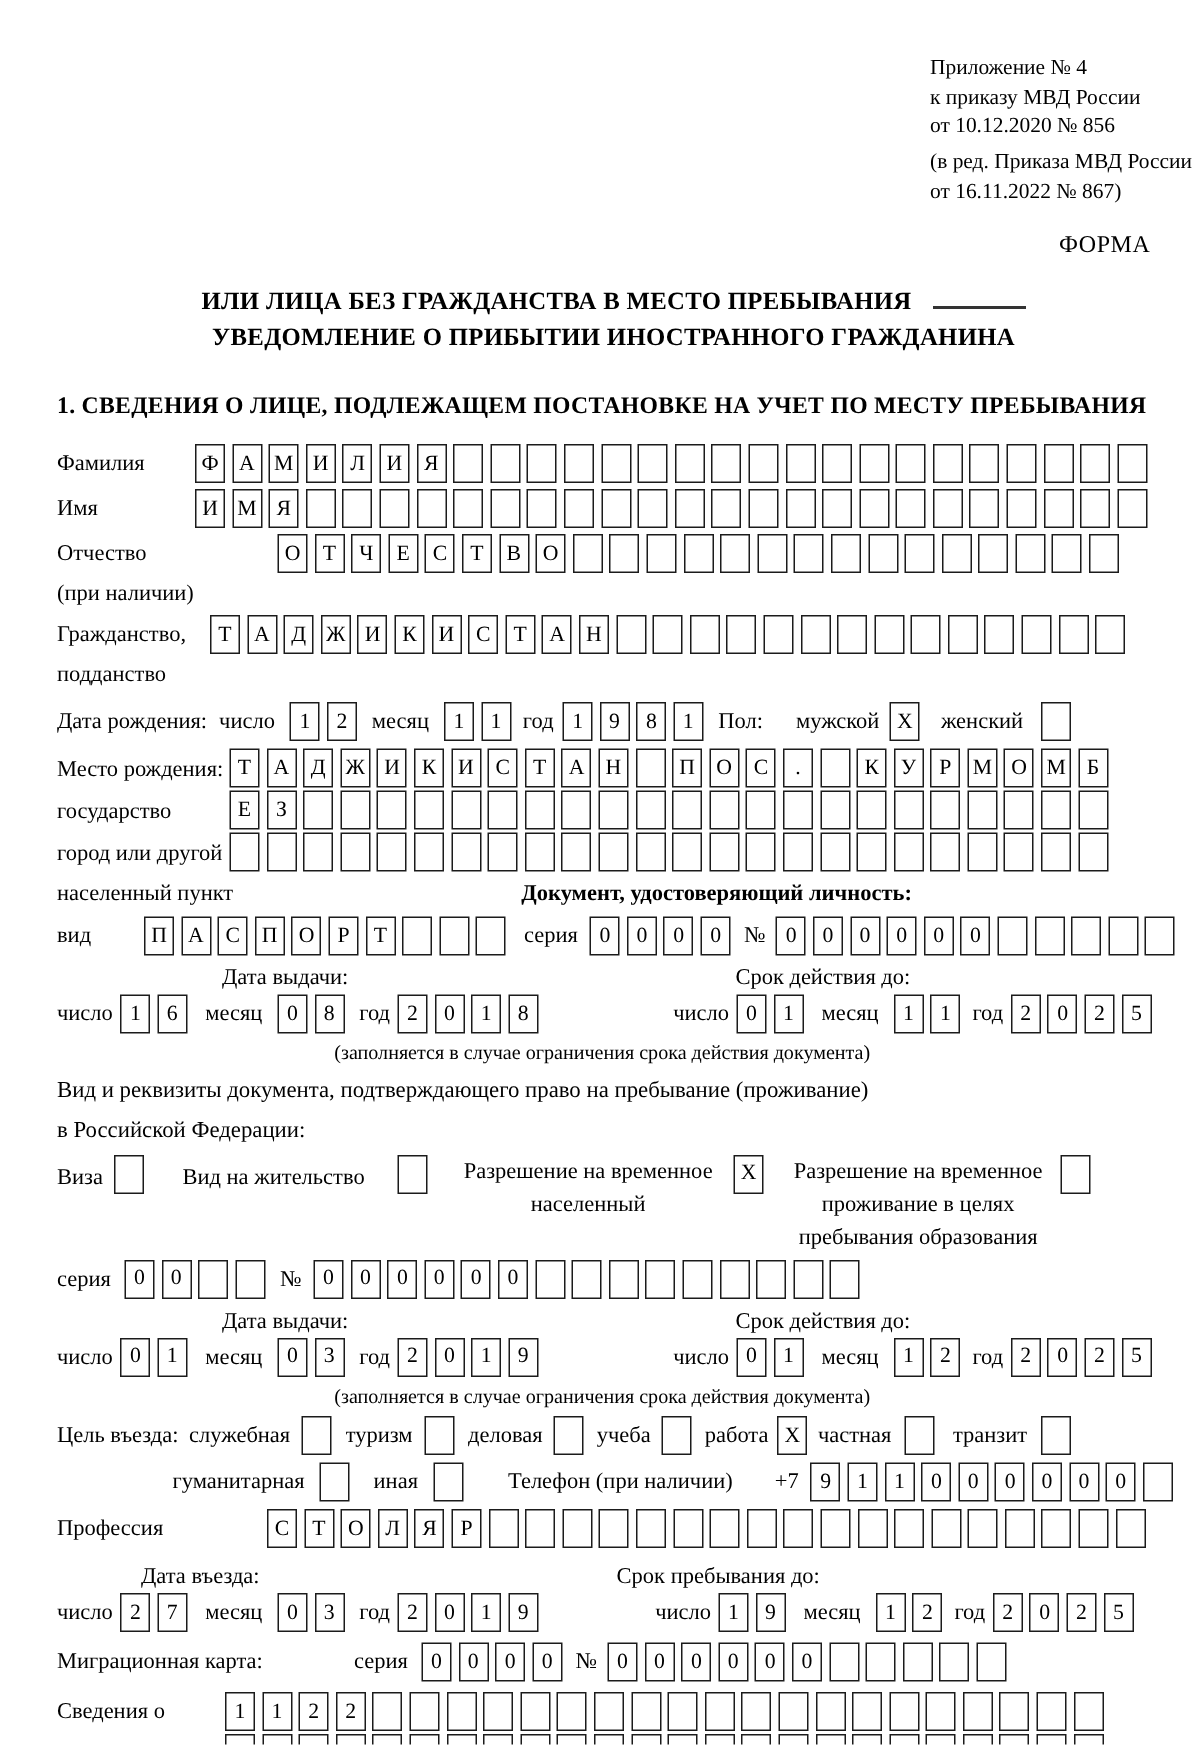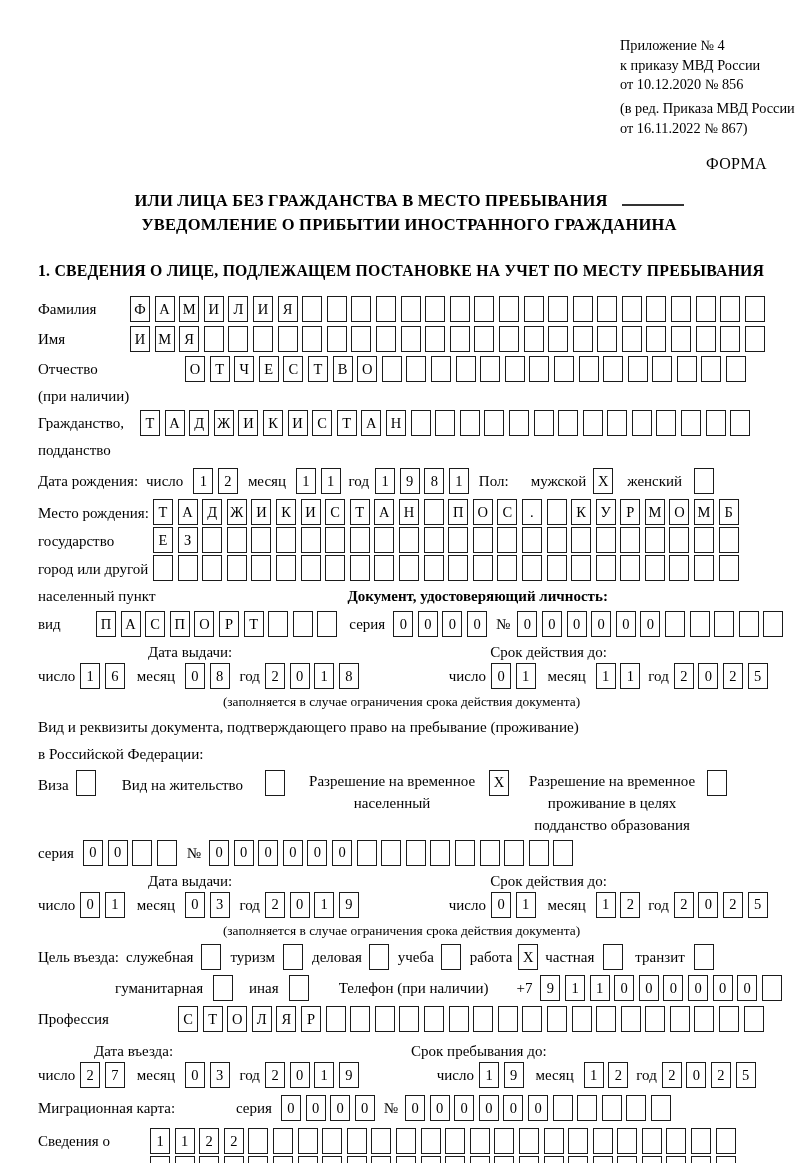--- a/index.html
+++ b/index.html
@@ -407,21 +407,21 @@
     <div class="optlab" style="margin-left:24px;margin-right:14px">
       <div>Разрешение на временное</div>
       <div>населенный</div>
     </div>
     <span class="cells">
         <span class="cell">X</span>
       </span>
     <div class="optlab" style="margin-left:20px;margin-right:12px">
       <div>Разрешение на временное</div>
       <div>проживание в целях</div>
-      <div>подданство образования</div>
+      <div>пребывания образования</div>
     </div>
     <span class="cells">
         <span class="cell"></span>
       </span>
   </div>
 
   <div class="frow" style="margin-top:4px">
     <span class="lab" style="margin-right:9px">серия</span>
     <span class="cells">
         <span class="cell">0</span>

